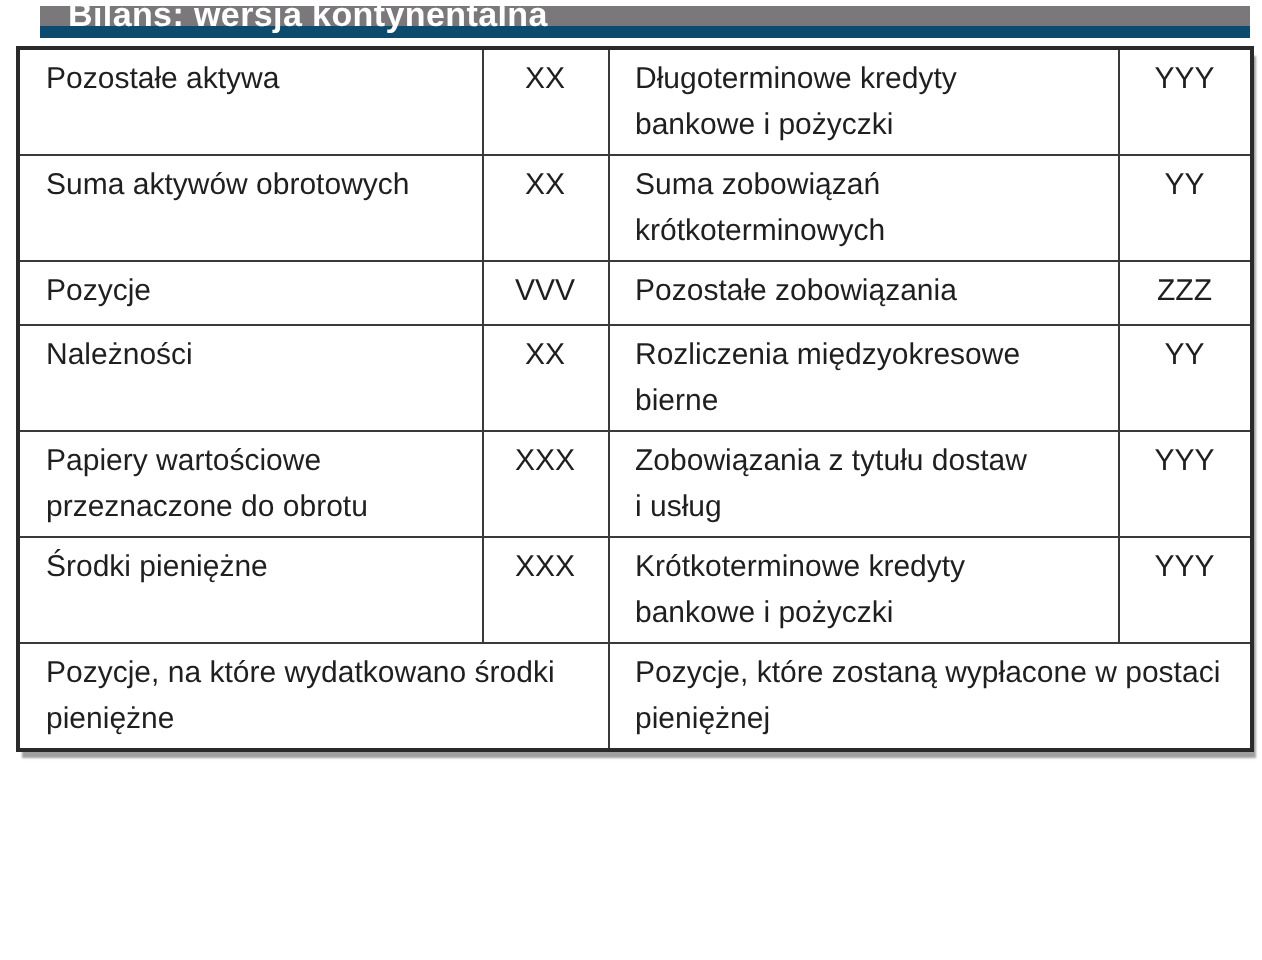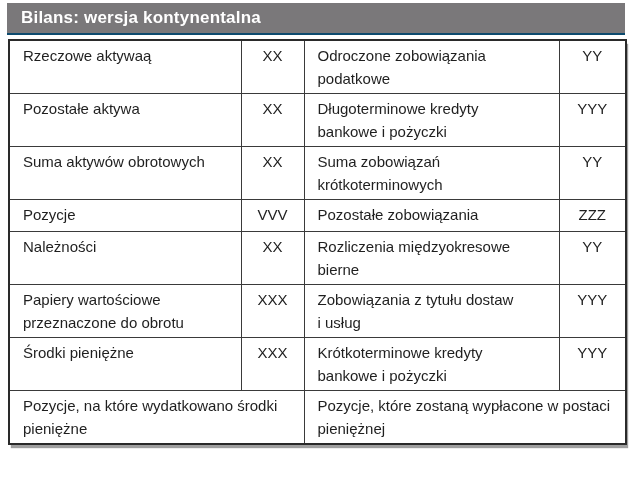--- a/index.html
+++ b/index.html
@@ -7,24 +7,24 @@
   .page {
     position: relative;
     width: 631px;
     height: 480px;
     background: #ffffff;
     font-family: "Liberation Sans", "DejaVu Sans", sans-serif;
     color: #1f1f1f;
     overflow: hidden;
   }
   .title-bar {
-    margin: 3px 6px 0 7px;
-    height: 32px;
+    margin: 3px 6px 0 20px;
+    height: 16px;
     background: #7a787a;
-    border-bottom: 2px solid #0c4a6e;
+    border-bottom: 6px solid #0c4a6e;
     display: flex;
     align-items: center;
   }
   .title-bar .title-text {
     color: #ffffff;
     font-weight: bold;
     font-size: 17px;
     padding-left: 14px;
     letter-spacing: 0.2px;
     white-space: nowrap;
@@ -74,27 +74,20 @@
   </div>
 
   <table class="balance">
     <colgroup>
       <col style="width:232px">
       <col style="width:63px">
       <col style="width:255px">
       <col style="width:67px">
     </colgroup>
     <tbody>
-      <tr class="r2">
-        <td class="lbl">Rzeczowe aktywaą</td>
-        <td class="val">XX</td>
-        <td class="lbl">Odroczone zobowiązania
-podatkowe</td>
-        <td class="val">YY</td>
-      </tr>
       <tr class="r3">
         <td class="lbl">Pozostałe aktywa</td>
         <td class="val">XX</td>
         <td class="lbl">Długoterminowe kredyty
 bankowe i pożyczki</td>
         <td class="val">YYY</td>
       </tr>
       <tr class="r4">
         <td class="lbl">Suma aktywów obrotowych</td>
         <td class="val">XX</td>

